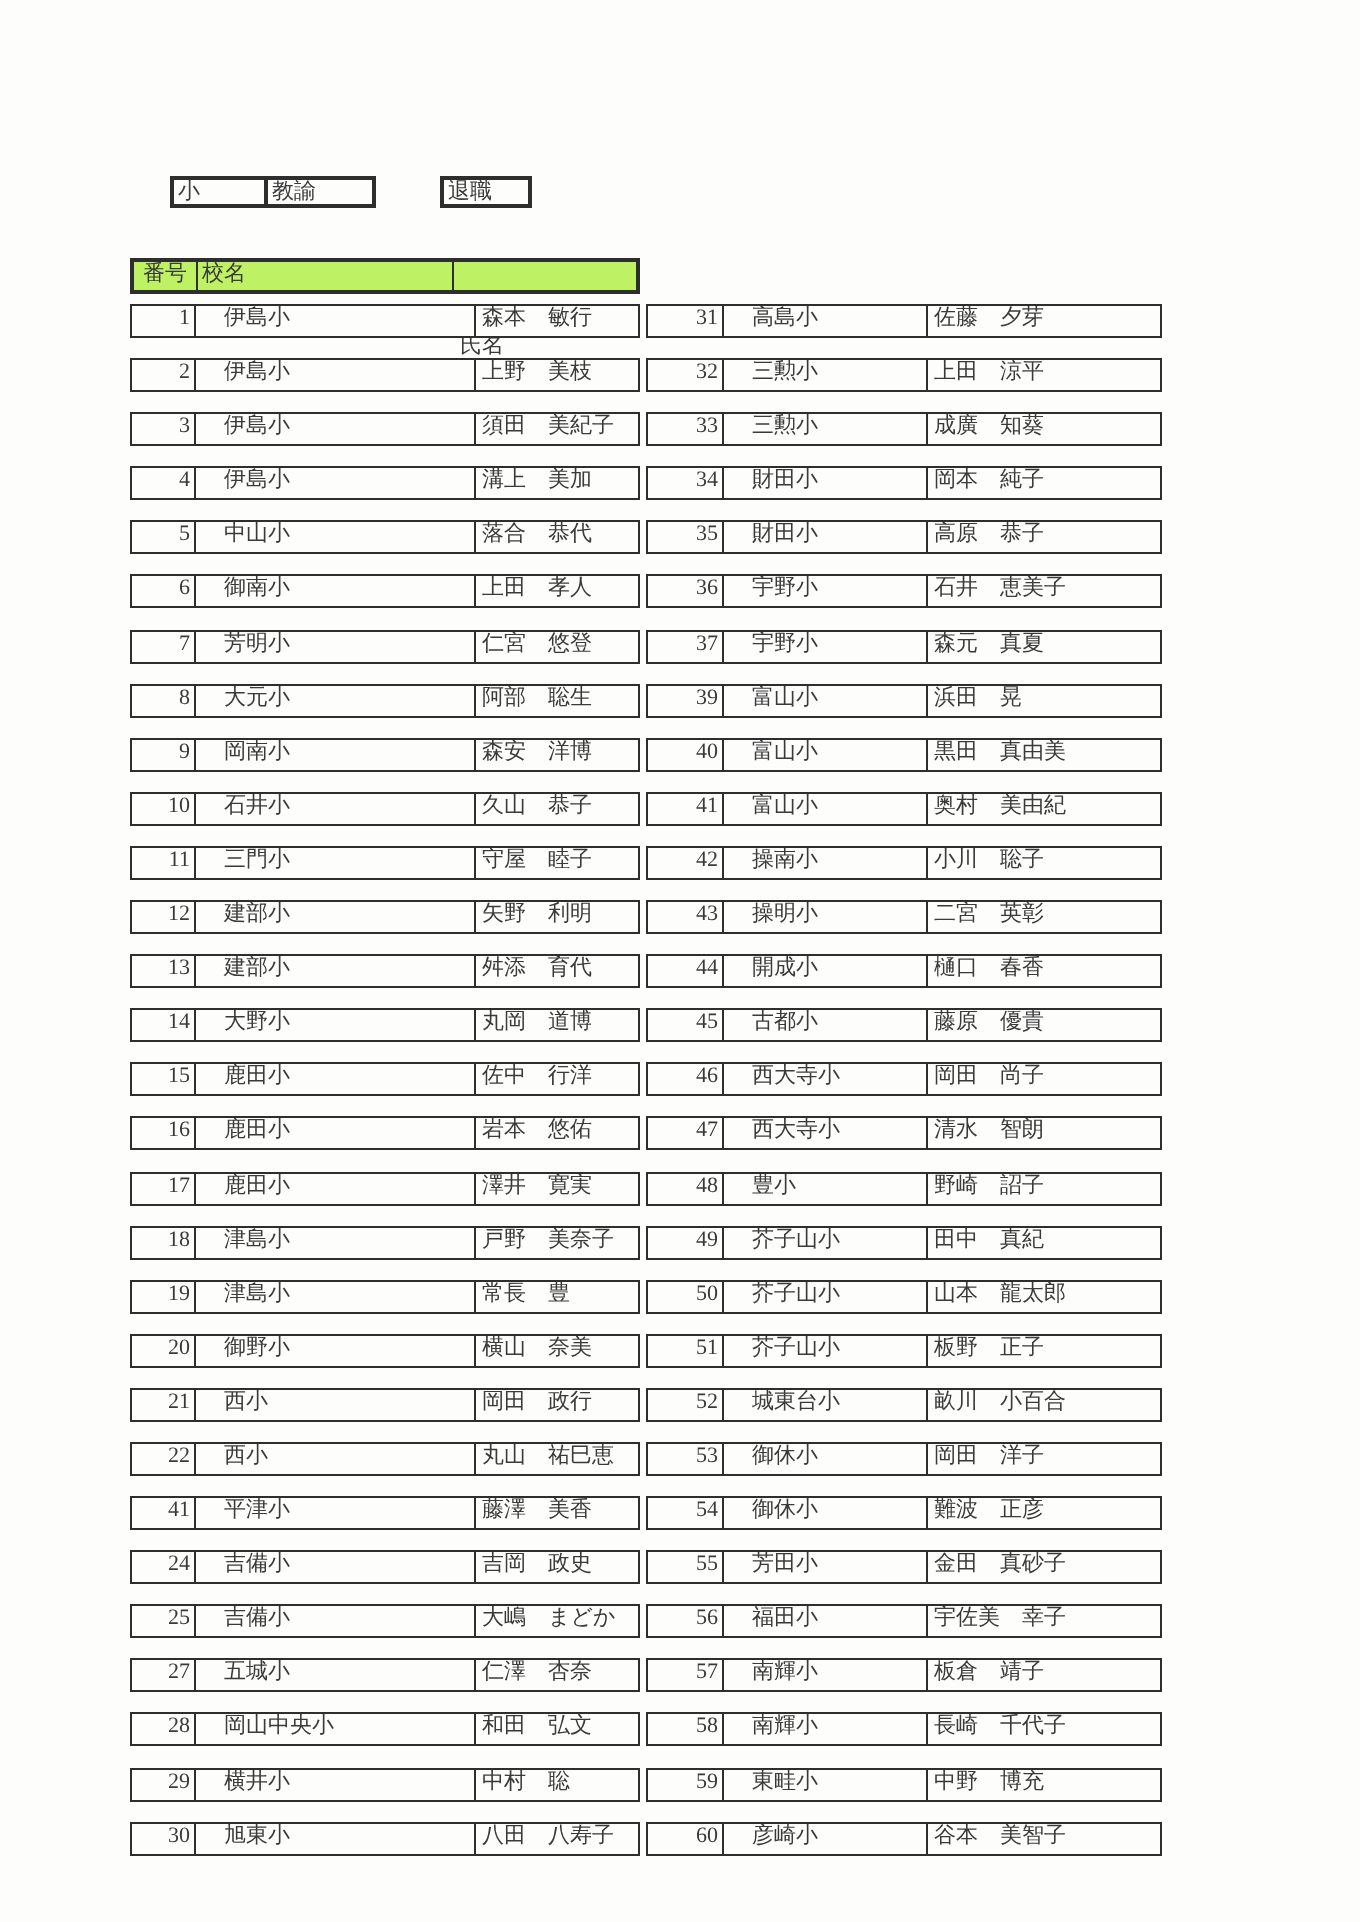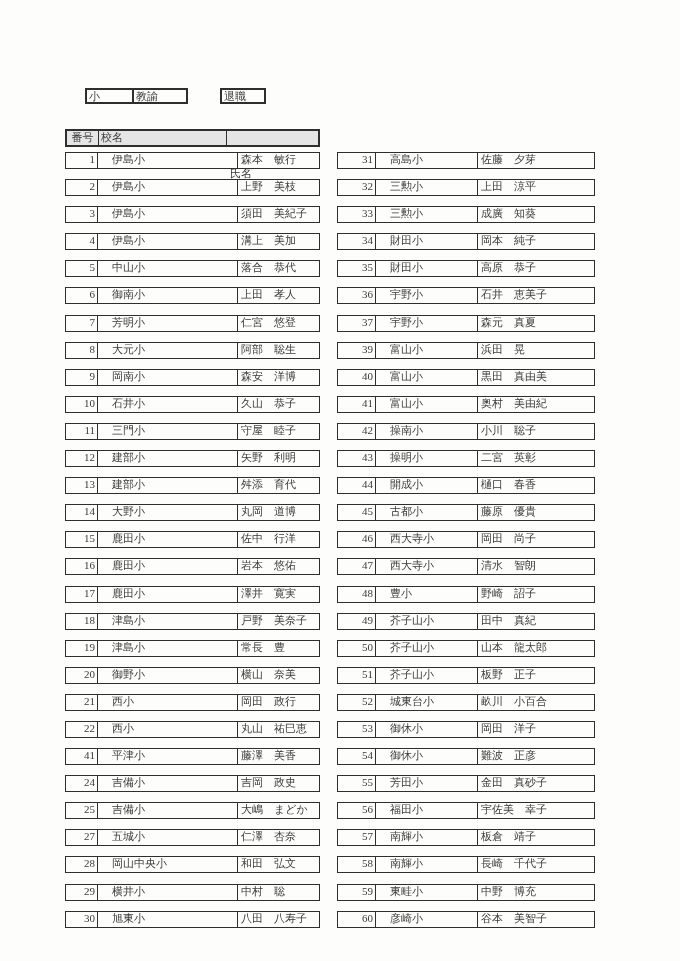--- a/index.html
+++ b/index.html
@@ -26,30 +26,30 @@
   .fbox1{left:85px;width:49px;}
   .fbox2{left:132px;width:56px;}
   .fbox3{left:220px;width:46px;}
 
   
   .thead{
     position:absolute;left:65px;top:129px;width:255px;height:18px;
     border:2px solid #2e2e2e;box-sizing:border-box;
     display:flex;
     font-size:11px;line-height:13px;color:#3a3a3a;
-    background:#e5e5e5;
+    background:#bef264;
   }
   .thead .h-num{width:32px;border-right:1.5px solid #2e2e2e;box-sizing:border-box;text-align:center;}
   .thead .h-school{width:128px;border-right:1.5px solid #2e2e2e;box-sizing:border-box;padding-left:2px;}
   .thead .h-name{flex:1;padding-left:3px;margin-top:36px;}
 
   
   .col{position:absolute;top:152px;display:flex;flex-direction:column;gap:10.1px;}
   .col-left{left:65px;width:255px;}
-  .col-right{left:337px;width:258px;}
+  .col-right{left:323px;width:258px;}
 
   .row{
     height:17px;box-sizing:border-box;
     border:1.5px solid #2e2e2e;
     display:flex;
     background:#fdfdfc;
     font-size:11px;line-height:13px;color:#3a3a3a;
   }
   .cell{box-sizing:border-box;overflow:hidden;white-space:nowrap;}
   .cell.num{text-align:right;padding-right:2px;border-right:1.5px solid #2e2e2e;}

